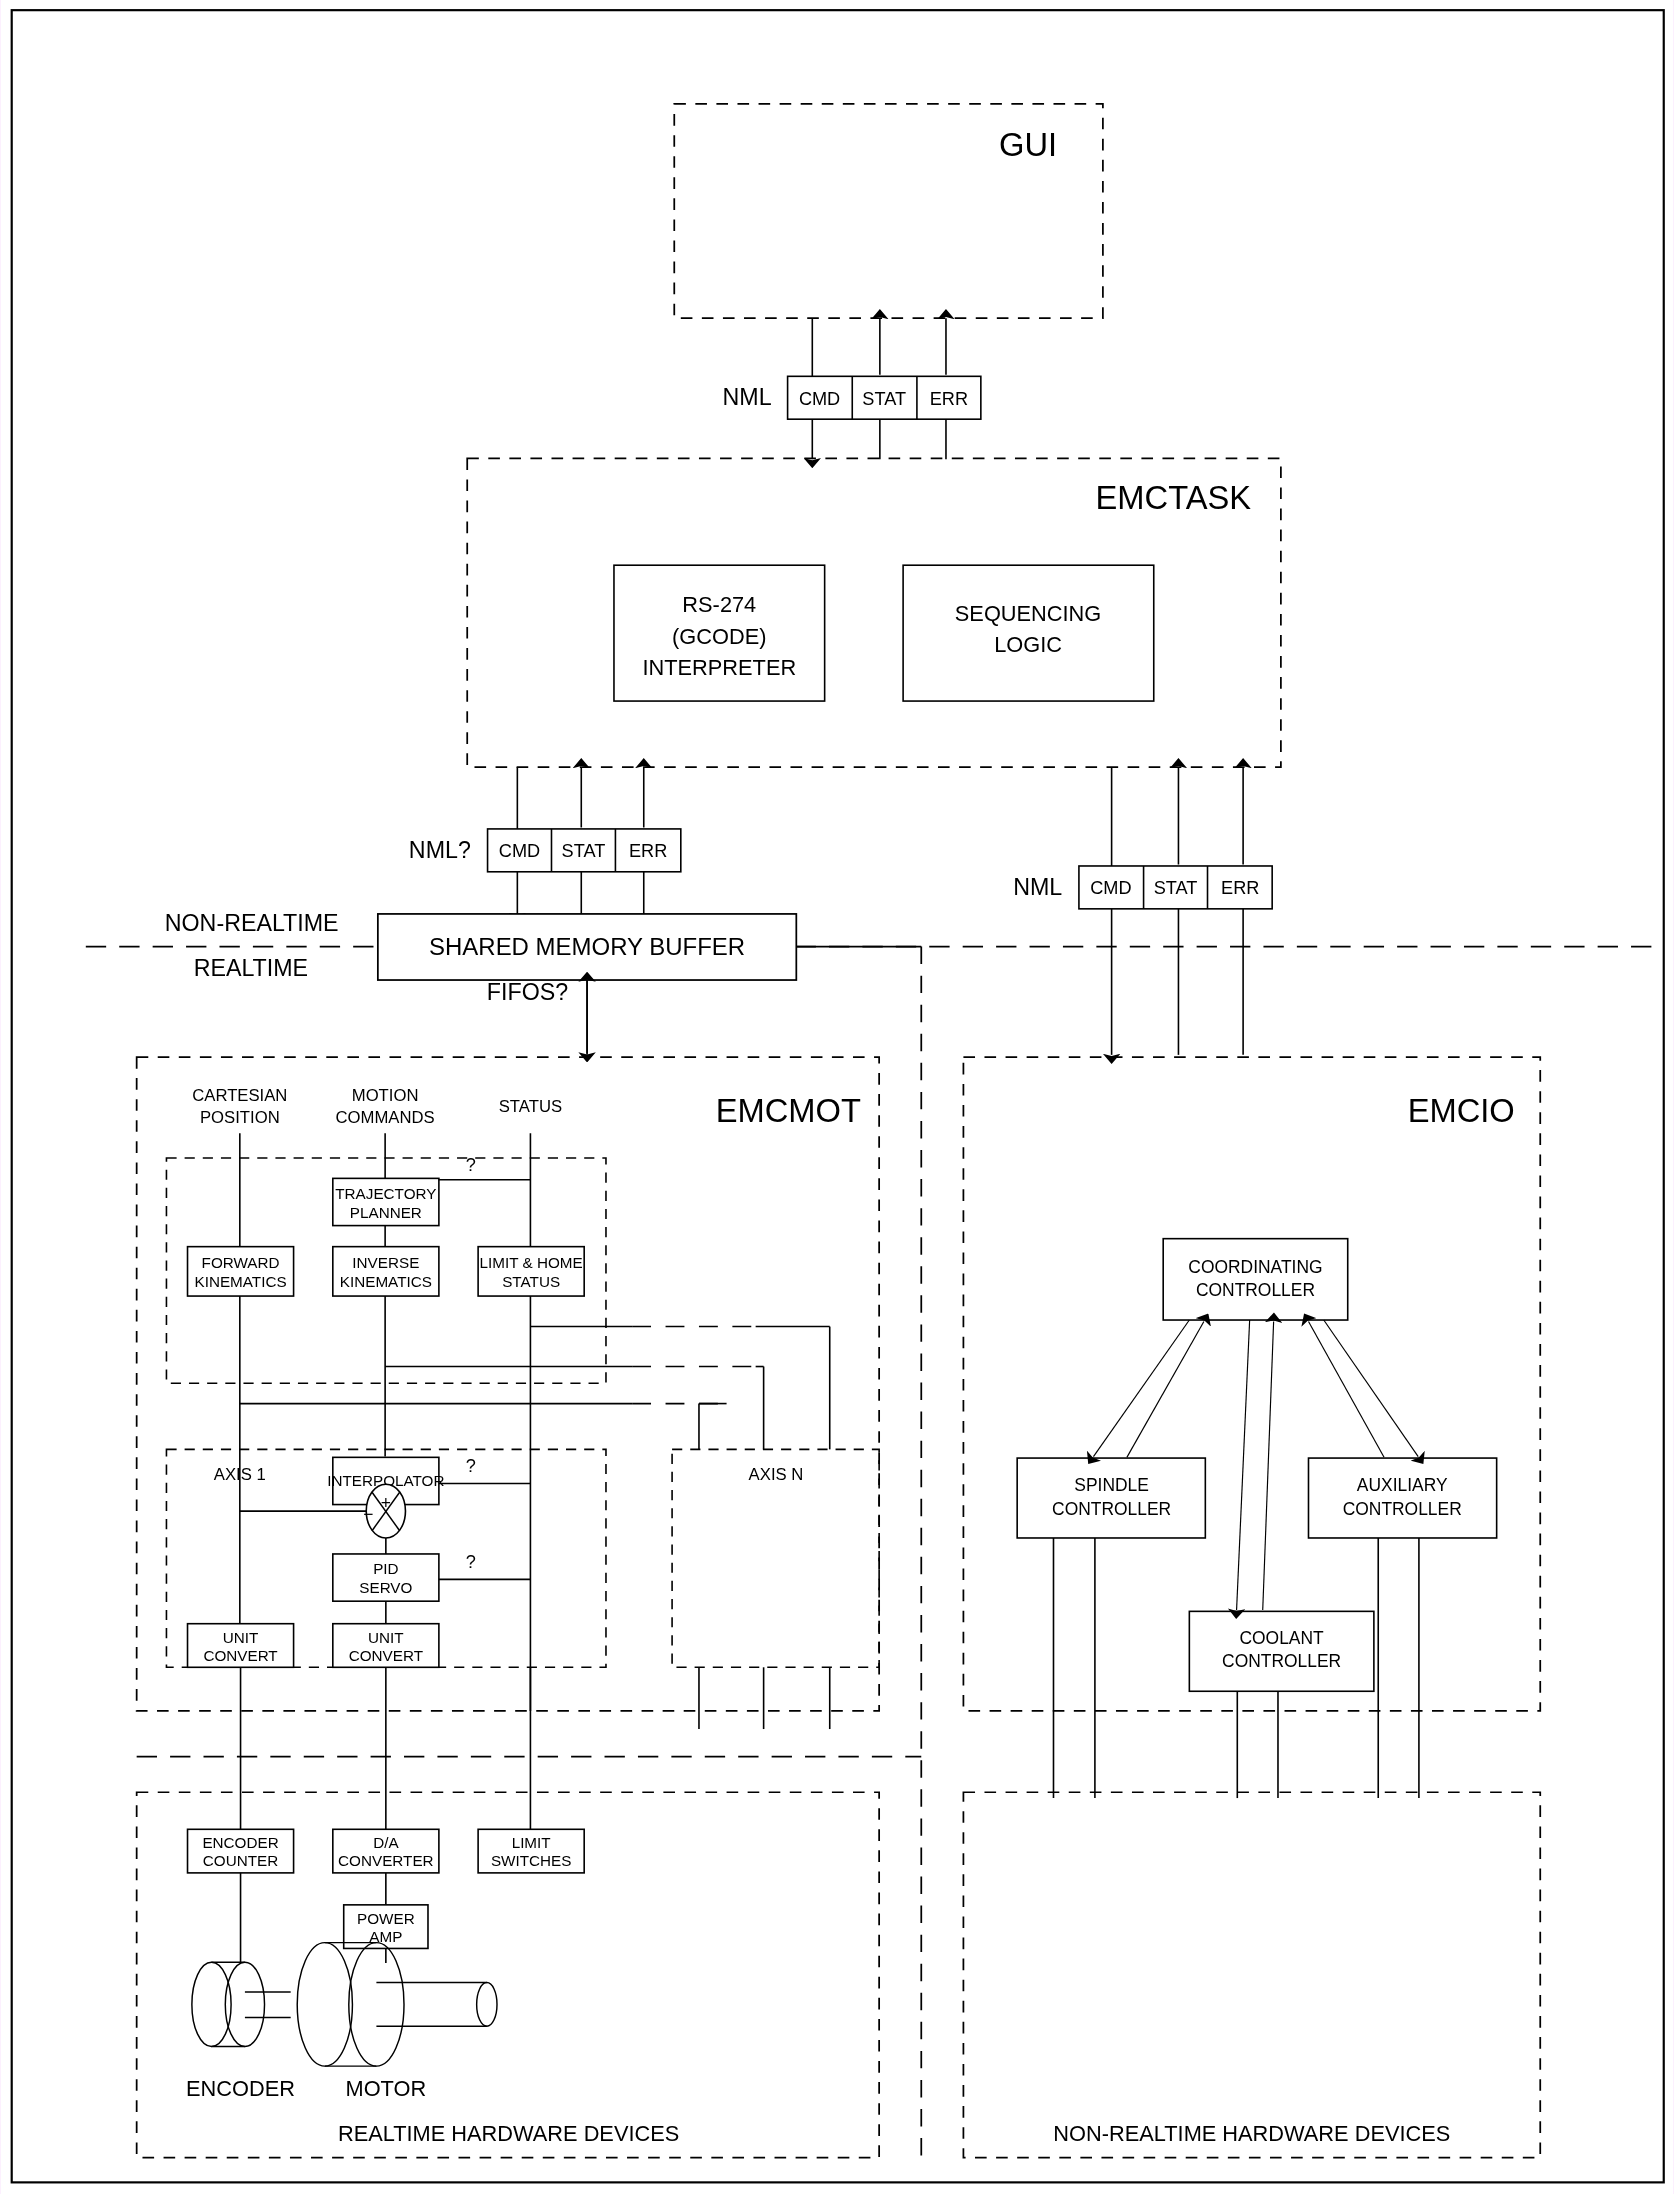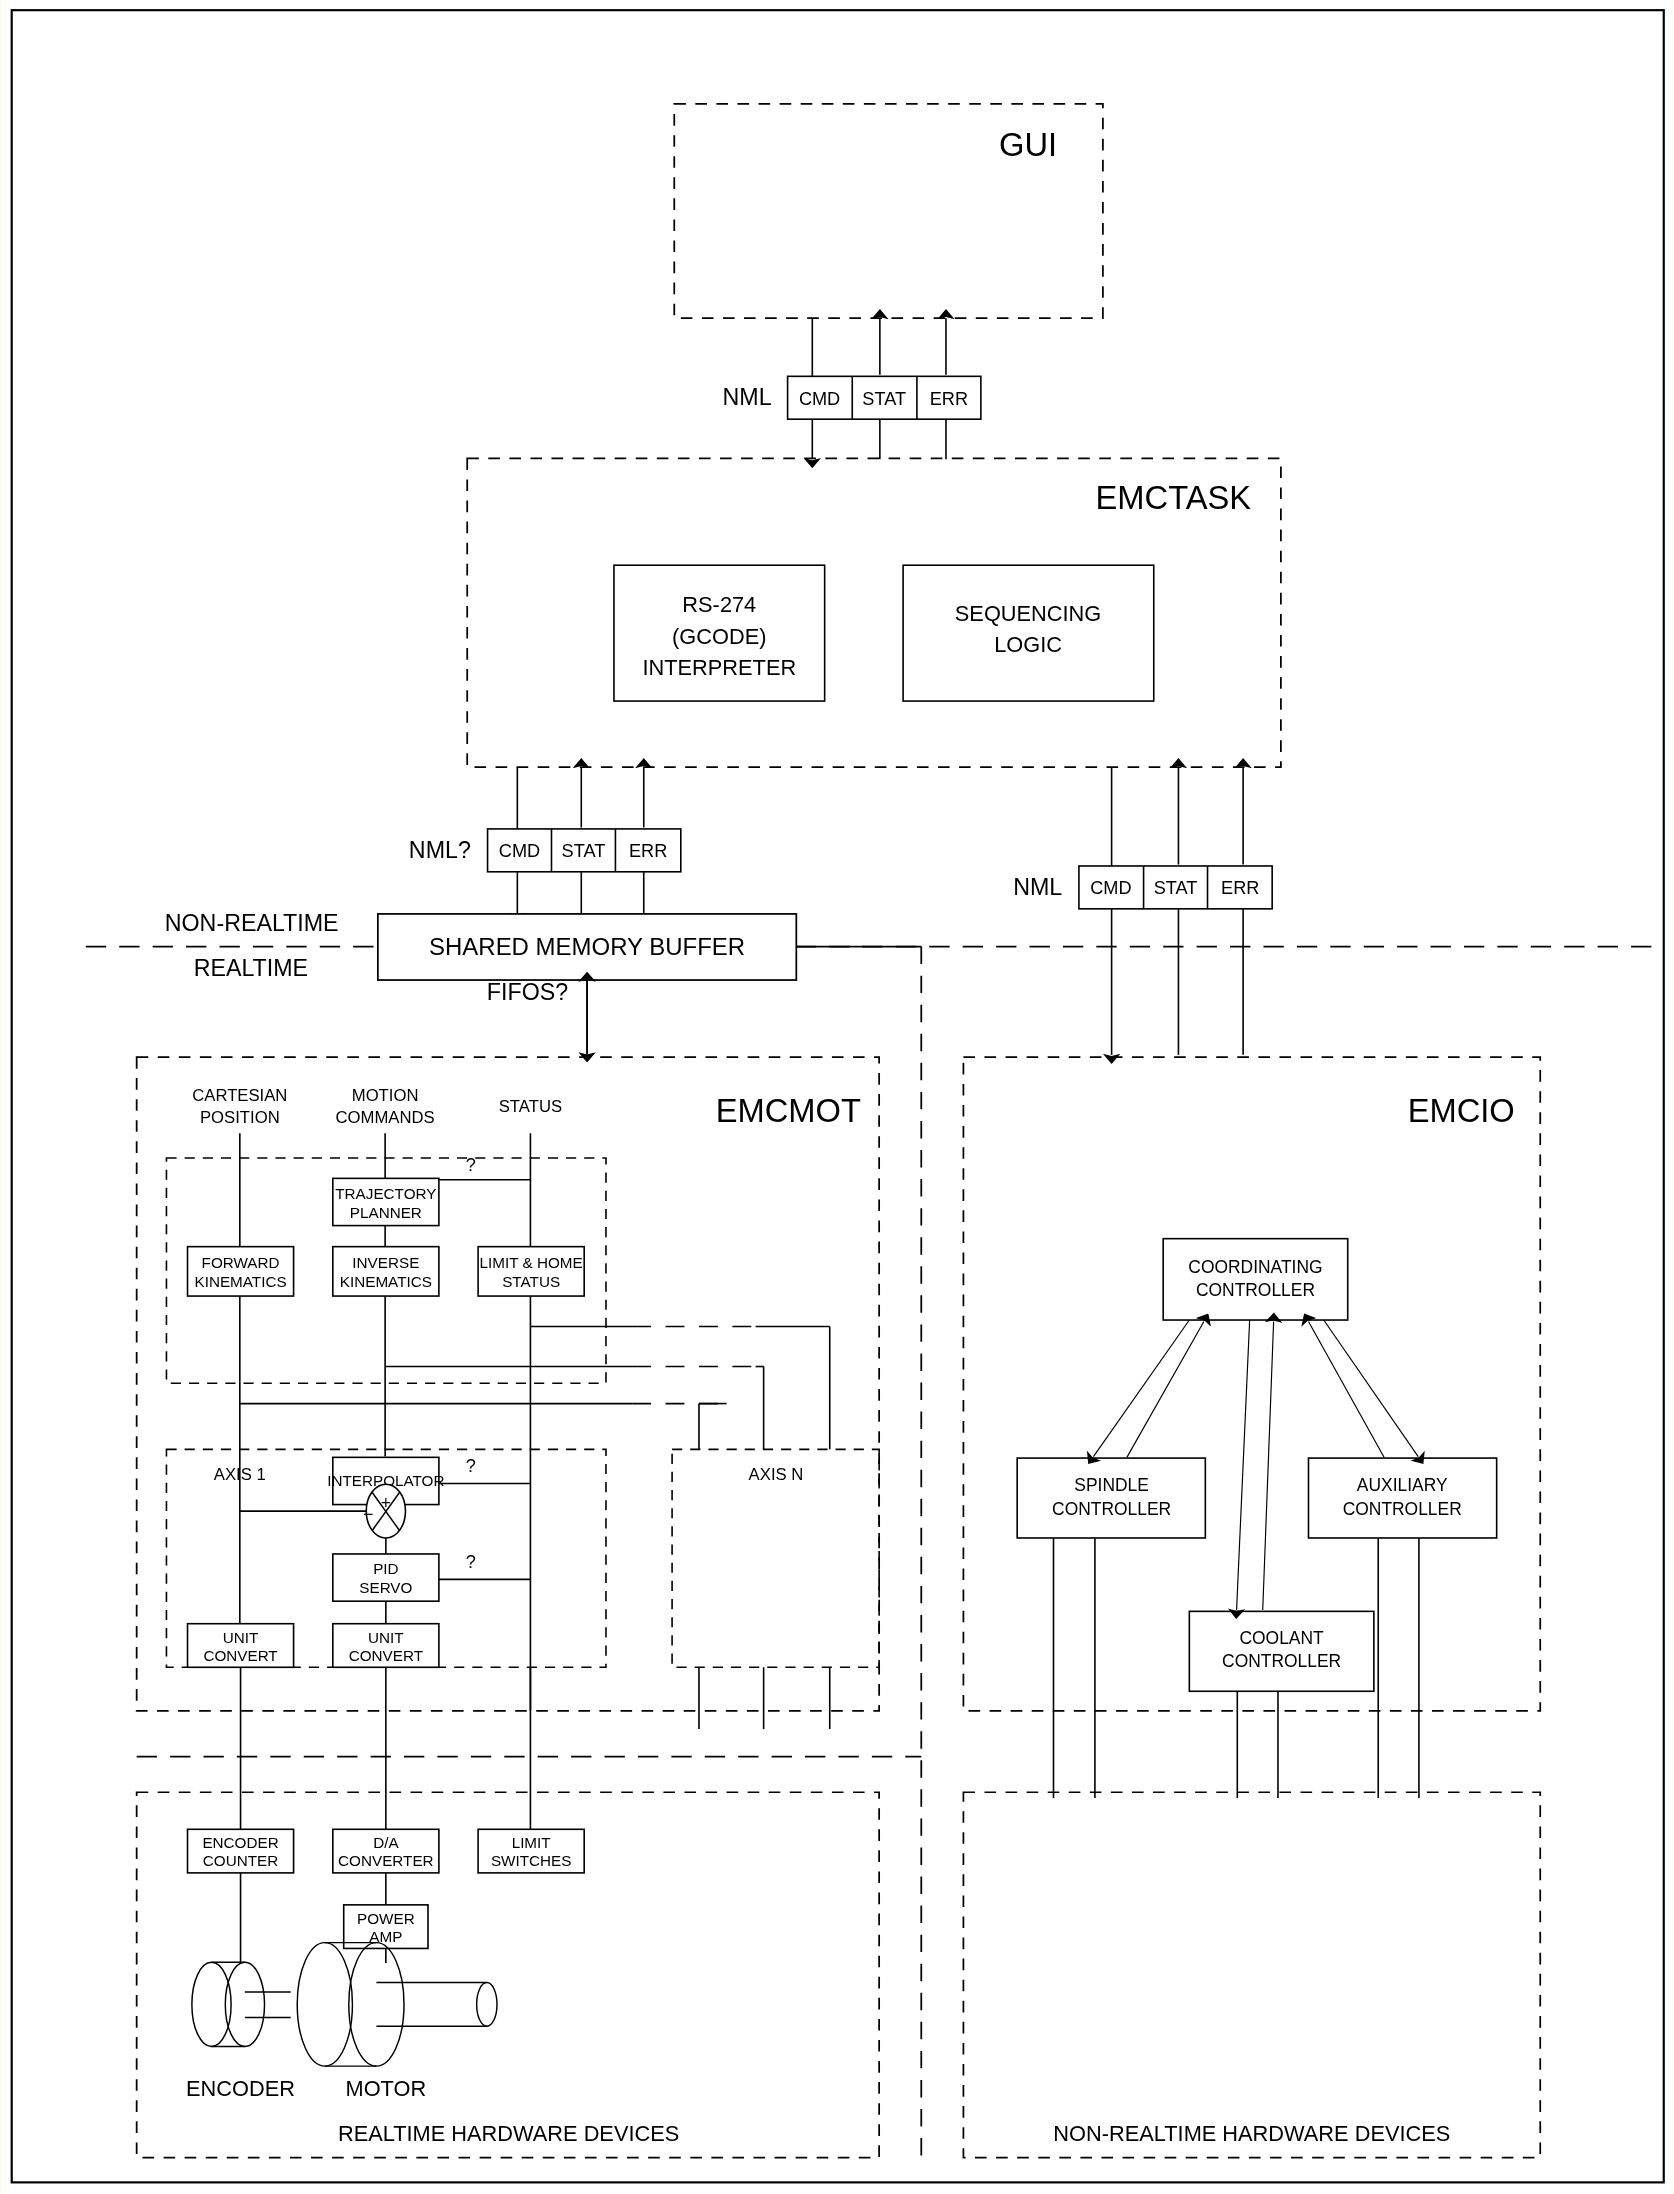--- a/index.html
+++ b/index.html
@@ -1,17 +1,17 @@
 <!DOCTYPE html>
 <html style="font-size:11.6px"><head>
 <meta charset="utf-8">
 <style>
   html,body{margin:0;padding:0;background:#ffffff;}
   body{width:1674px;height:2194px;font-family:"Liberation Sans",sans-serif;}
-  #stage{position:relative;width:1674px;height:2194px;background:#eab308;}
+  #stage{position:relative;width:1674px;height:2194px;background:#d946ef;}
   svg{display:block;}
   text{font-family:"Liberation Sans",sans-serif;fill:#000;}
 </style>
 </head>
 <body>
 
 <div id="stage">
 <svg width="1674" height="2194" viewBox="0 0 2304 3020" xmlns="http://www.w3.org/2000/svg">
 
   <defs>

